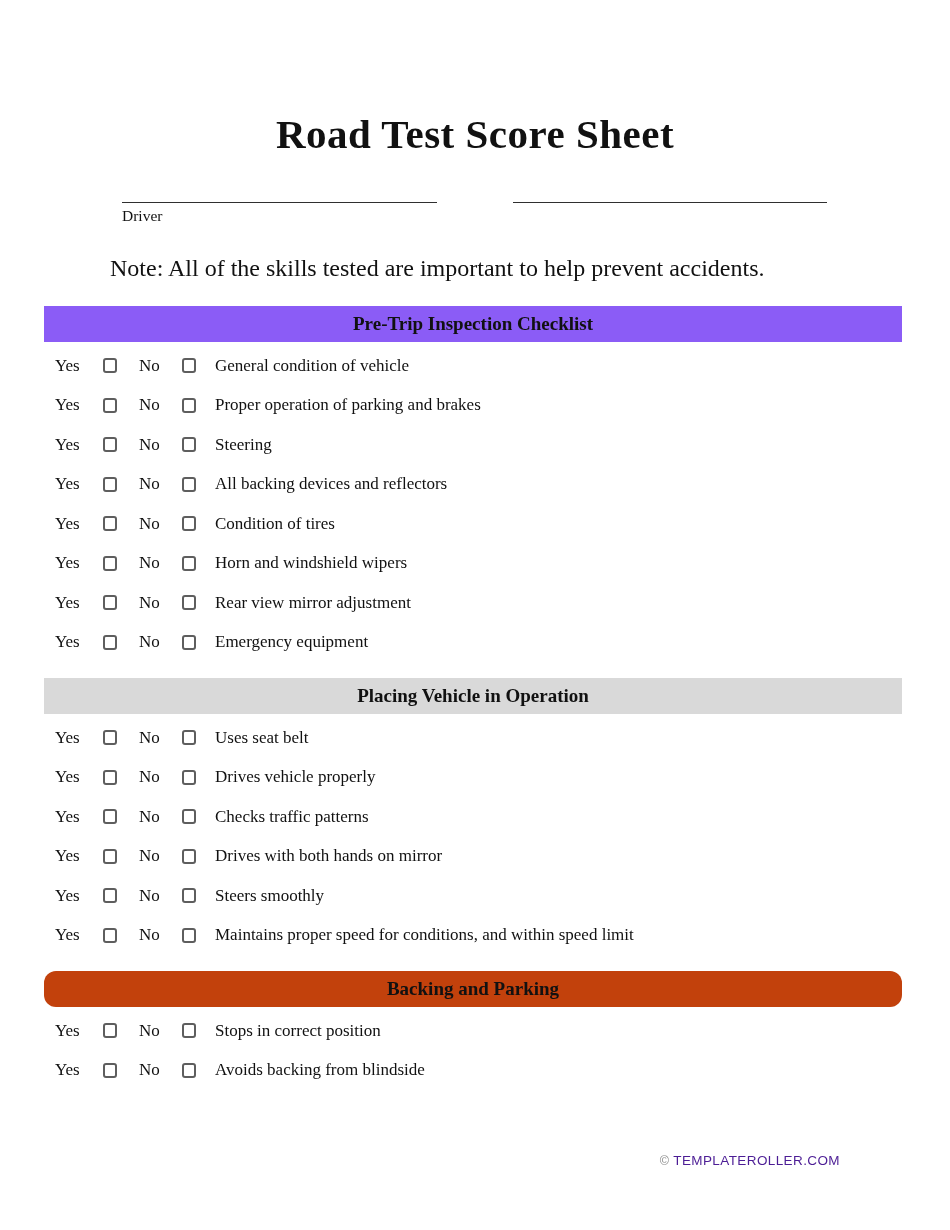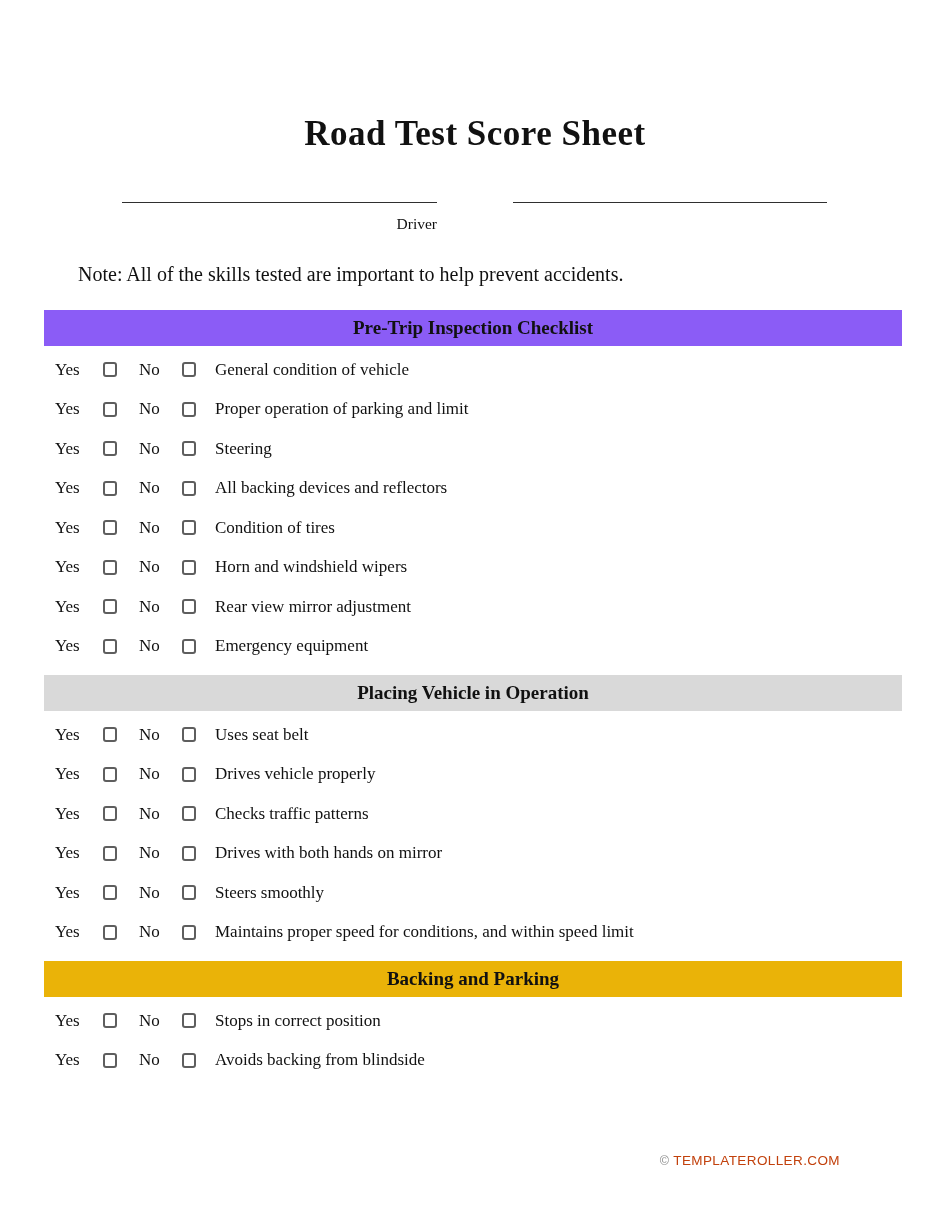--- a/index.html
+++ b/index.html
@@ -8,36 +8,36 @@
     position: relative;
     background: #ffffff;
     font-family: "Liberation Serif", serif;
     color: #111111;
     overflow: hidden;
   }
   .title {
     margin: 0;
     padding-top: 112px;
     text-align: center;
-    font-size: 35px;
+    font-size: 41px;
     line-height: 44px;
     font-weight: bold;
     letter-spacing: 0.5px;
   }
   .sig-row { display: flex; margin-top: 45px; }
   .sig-col { display: block; }
   .sig-col.driver { margin-left: 122px; width: 315px; }
   .sig-col.observer { margin-left: 76px; width: 314px; }
   .date-row { margin-top: 37px; }
   .sig-col.date { margin: 0 auto; width: 312px; }
   .sig-line { height: 1px; border-bottom: 1px solid #2f2f2f; }
-  .sig-label { text-align: right; font-size: 15.5px; margin-top: 12px; }
-  .note { margin: 30px 0 0 78px; font-size: 20px; }
+  .sig-label { text-align: left; font-size: 15.5px; margin-top: 4px; }
+  .note { margin: 30px 0 0 110px; font-size: 24px; }
   .checklist { margin: 24px 48px 0 44px; }
-  .section ~ .section { margin-top: 9px; }
+  .section ~ .section { margin-top: 16px; }
   .section-header {
     height: 36px;
     display: flex; align-items: center; justify-content: center;
     font-weight: bold; font-size: 19px;
   }
   .section-rows { padding-top: 4px; }
   .check-row {
     display: flex; align-items: center;
     height: 39.5px;
     padding-left: 11px;
@@ -56,21 +56,21 @@
   }
   .item-label { margin-left: 19px; white-space: nowrap; }
   .footer {
     position: absolute;
     top: 1153px; right: 110px;
     font-family: "Liberation Sans", sans-serif;
     font-size: 13.5px;
     letter-spacing: 0.4px;
   }
   .footer .copy { color: #8a8a8a; margin-right: 4px; font-size: 12.5px; }
-  .footer .brand { color: #c2410c; text-decoration: none; cursor: pointer; }
+  .footer .brand { color: #4c1d95; text-decoration: none; cursor: pointer; }
 </style>
 </head>
 <body>
 
 <div class="page">
 
   <h1 class="title">Road Test Score Sheet</h1>
 
   <div class="sig-row">
     <div class="sig-col driver">
@@ -97,21 +97,21 @@
     <span class="no-label">No</span>
     <span class="checkbox"></span>
     <span class="item-label">General condition of vehicle</span>
   </div>
 
   <div class="check-row">
     <span class="yes-label">Yes</span>
     <span class="checkbox"></span>
     <span class="no-label">No</span>
     <span class="checkbox"></span>
-    <span class="item-label">Proper operation of parking and limit</span>
+    <span class="item-label">Proper operation of parking and brakes</span>
   </div>
 
   <div class="check-row">
     <span class="yes-label">Yes</span>
     <span class="checkbox"></span>
     <span class="no-label">No</span>
     <span class="checkbox"></span>
     <span class="item-label">Steering</span>
   </div>
 
@@ -206,21 +206,21 @@
     <span class="yes-label">Yes</span>
     <span class="checkbox"></span>
     <span class="no-label">No</span>
     <span class="checkbox"></span>
     <span class="item-label">Maintains proper speed for conditions, and within speed limit</span>
   </div>
 </div>
   </div>
 
   <div class="section">
-    <div class="section-header" style="background: #eab308;">
+    <div class="section-header" style="background: #c2410c; border-radius: 12px;">
       <span class="section-title">Backing and Parking</span>
     </div>
     <div class="section-rows">
   <div class="check-row">
     <span class="yes-label">Yes</span>
     <span class="checkbox"></span>
     <span class="no-label">No</span>
     <span class="checkbox"></span>
     <span class="item-label">Stops in correct position</span>
   </div>

